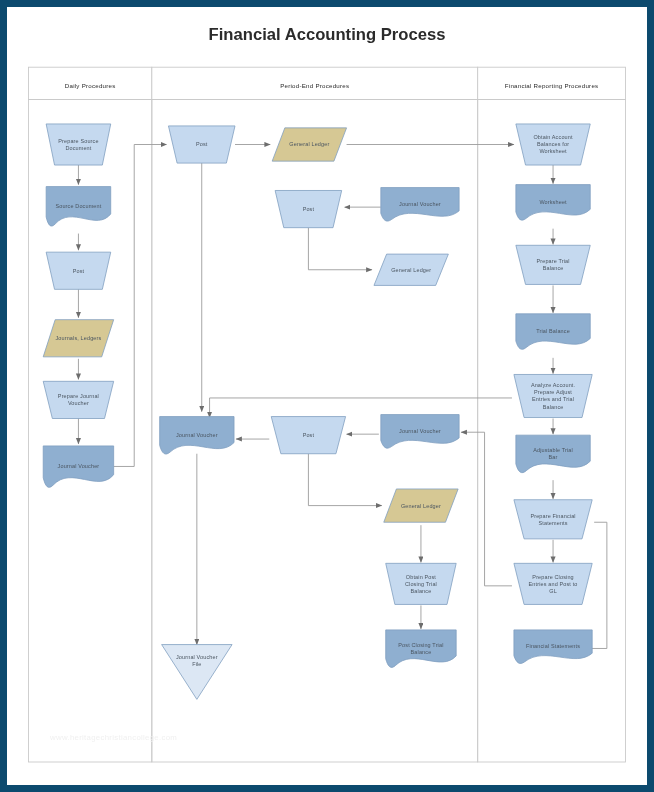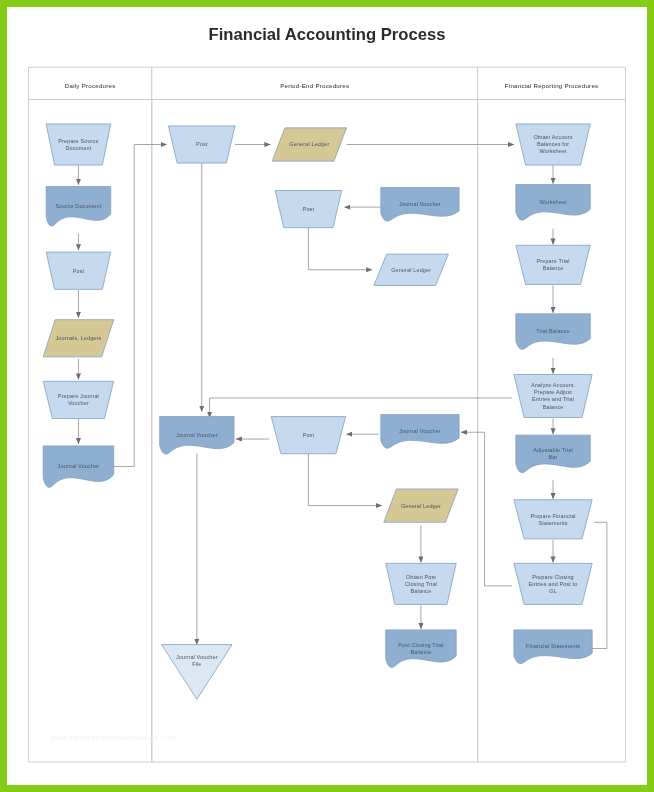--- a/index.html
+++ b/index.html
@@ -6,21 +6,21 @@
   body{
     width:654px;height:792px;
     background:#ffffff;
     font-family:"Liberation Sans","DejaVu Sans",sans-serif;
     overflow:hidden;
   }
   #page{
     position:relative;
     width:654px;height:792px;
     box-sizing:border-box;
-    border:7px solid #84cc16;
+    border:7px solid #0c4a6e;
     background:#ffffff;
   }
   #canvas{position:absolute;left:0;top:0;}
   .shape-label{
     font-size:5.6px;
     fill:#4a5560;
     font-family:"Liberation Sans","DejaVu Sans",sans-serif;
     text-anchor:middle;
     letter-spacing:0.15px;
   }

